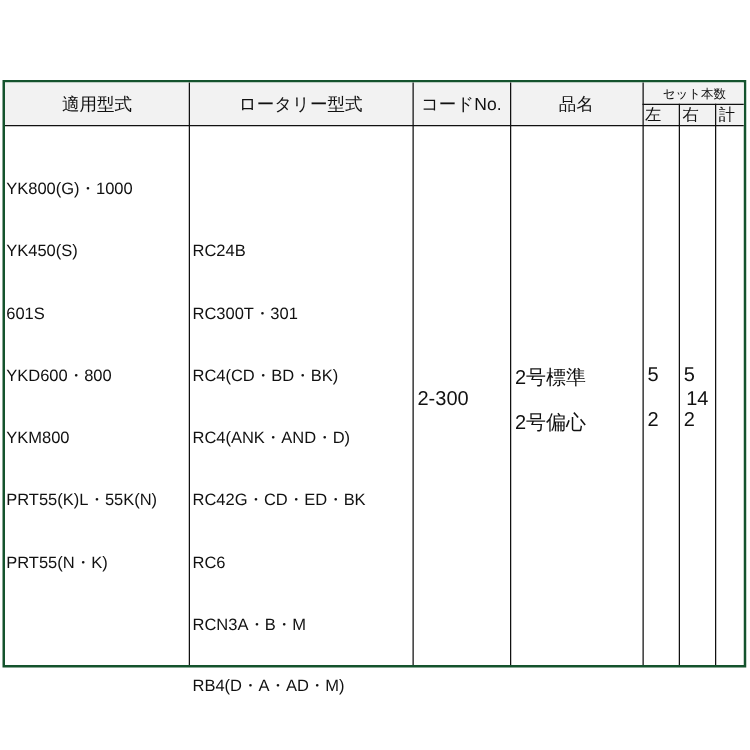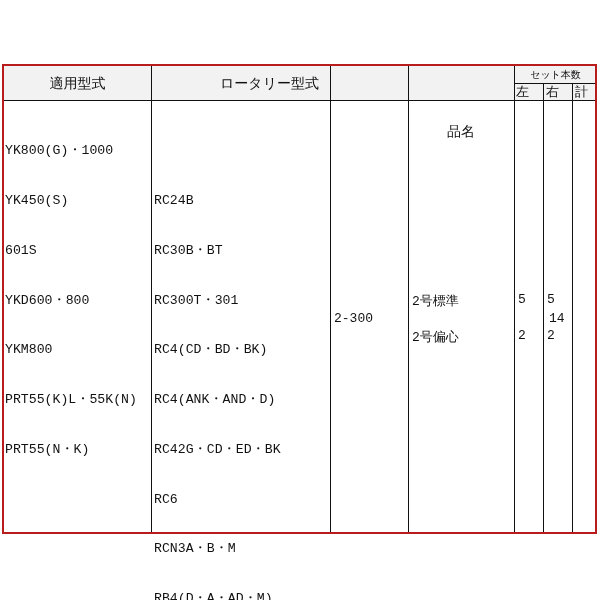--- a/index.html
+++ b/index.html
@@ -1,45 +1,46 @@
 <!DOCTYPE html>
 <html><head>
 <meta charset="utf-8">
 <style>
   html, body { margin:0; padding:0; background:#fff; }
   body { width:600px; height:600px; position:relative; overflow:hidden;
          font-family:"Liberation Sans","DejaVu Sans",sans-serif; color:#111; }
   .tbl { position:absolute; left:2px; top:64px; width:595px; height:470px;
-         border:2px solid #b91c1c; box-sizing:border-box;font-family:Liberation Mono, monospace; }
+         border:2px solid #14532d; box-sizing:border-box; }
   .hdr { position:absolute; left:0; top:0; width:100%; height:35px; background:#f2f2f2;
          border-bottom:1.5px solid #111; box-sizing:border-box; }
   .vline { position:absolute; top:0; bottom:0; width:0; border-left:1.5px solid #111; }
   .hcell { position:absolute; top:0; height:35px; display:flex; align-items:center; justify-content:center;
            font-size:14px; }
   .sub { position:absolute; font-size:13px; }
   .col { position:absolute; top:44px; font-size:13.2px; line-height:16.6px; white-space:pre; }
-  .cell { position:absolute; font-size:13px; }
+  .cell { position:absolute; font-size:16px; }
 </style>
 </head>
 <body>
 
 <div class="tbl">
   <div class="hdr"></div>
 
   <div class="vline" style="left:147px;"></div>
   <div class="vline" style="left:326px;"></div>
   <div class="vline" style="left:404px;"></div>
   <div class="vline" style="left:510px;"></div>
   <div class="vline" style="left:539px; top:17px;"></div>
   <div class="vline" style="left:568px; top:17px;"></div>
   <div style="position:absolute; left:510px; right:0; top:17px; border-top:1.5px solid #111;"></div>
 
   <div class="hcell" style="left:0; width:147px;">適用型式</div>
-  <div class="hcell" style="left:147px; width:179px;margin-left:29px;">ロータリー型式</div>
-  <div class="hcell" style="left:404px; width:106px;margin-top:48px;">品名</div>
+  <div class="hcell" style="left:147px; width:179px;">ロータリー型式</div>
+  <div class="hcell" style="left:326px; width:78px;">コードNo.</div>
+  <div class="hcell" style="left:404px; width:106px;">品名</div>
   <div class="hcell" style="left:510px; width:83px; height:17px; font-size:10px;">セット本数</div>
   <div class="sub" style="left:512px; top:17px;">左</div>
   <div class="sub" style="left:542px; top:17px;">右</div>
   <div class="sub" style="left:571px; top:17px;">計</div>
 
   <div class="col" style="left:1px; top:44px;">
     <div>YK800(G)・1000</div>
     <div>YK450(S)</div>
     <div>601S</div>
     <div>YKD600・800</div>
@@ -58,21 +59,20 @@
     
     
     
     
     
   </div>
 
   <div class="col" style="left:150px; top:44px;">
     <div>&nbsp;</div>
     <div>RC24B</div>
-    <div>RC30B・BT</div>
     <div>RC300T・301</div>
     <div>RC4(CD・BD・BK)</div>
     <div>RC4(ANK・AND・D)</div>
     <div>RC42G・CD・ED・BK</div>
     <div>RC6</div>
     <div>RCN3A・B・M</div>
     <div>RB4(D・A・AD・M)</div>
     
     
     

